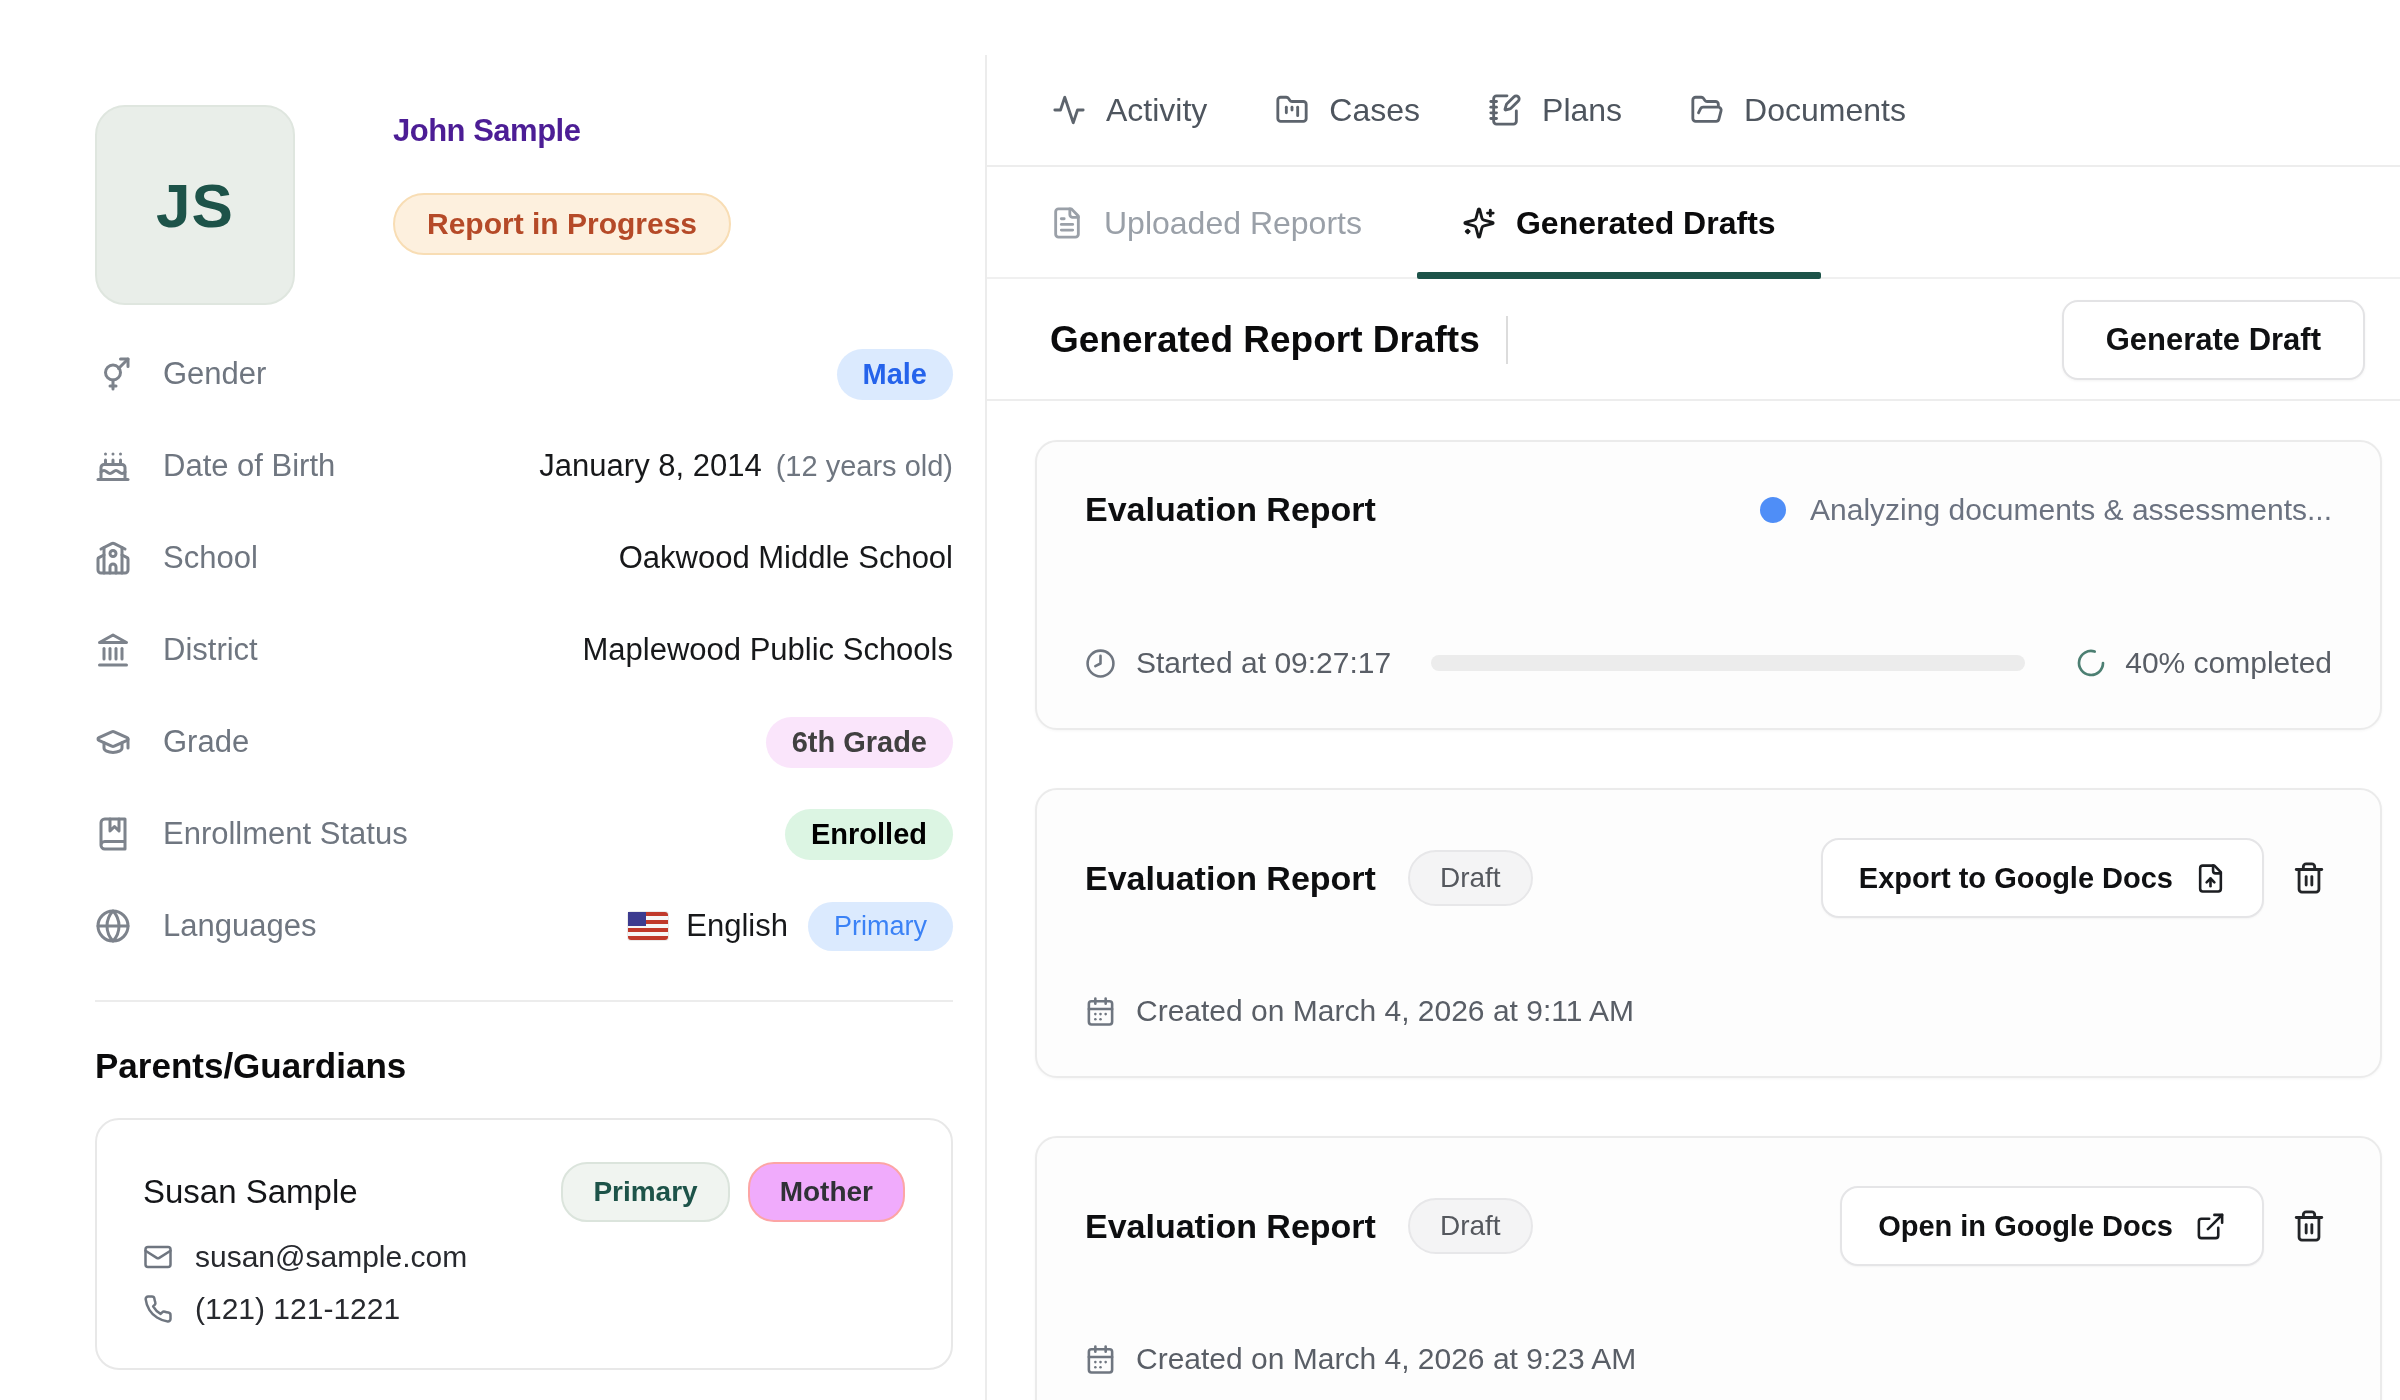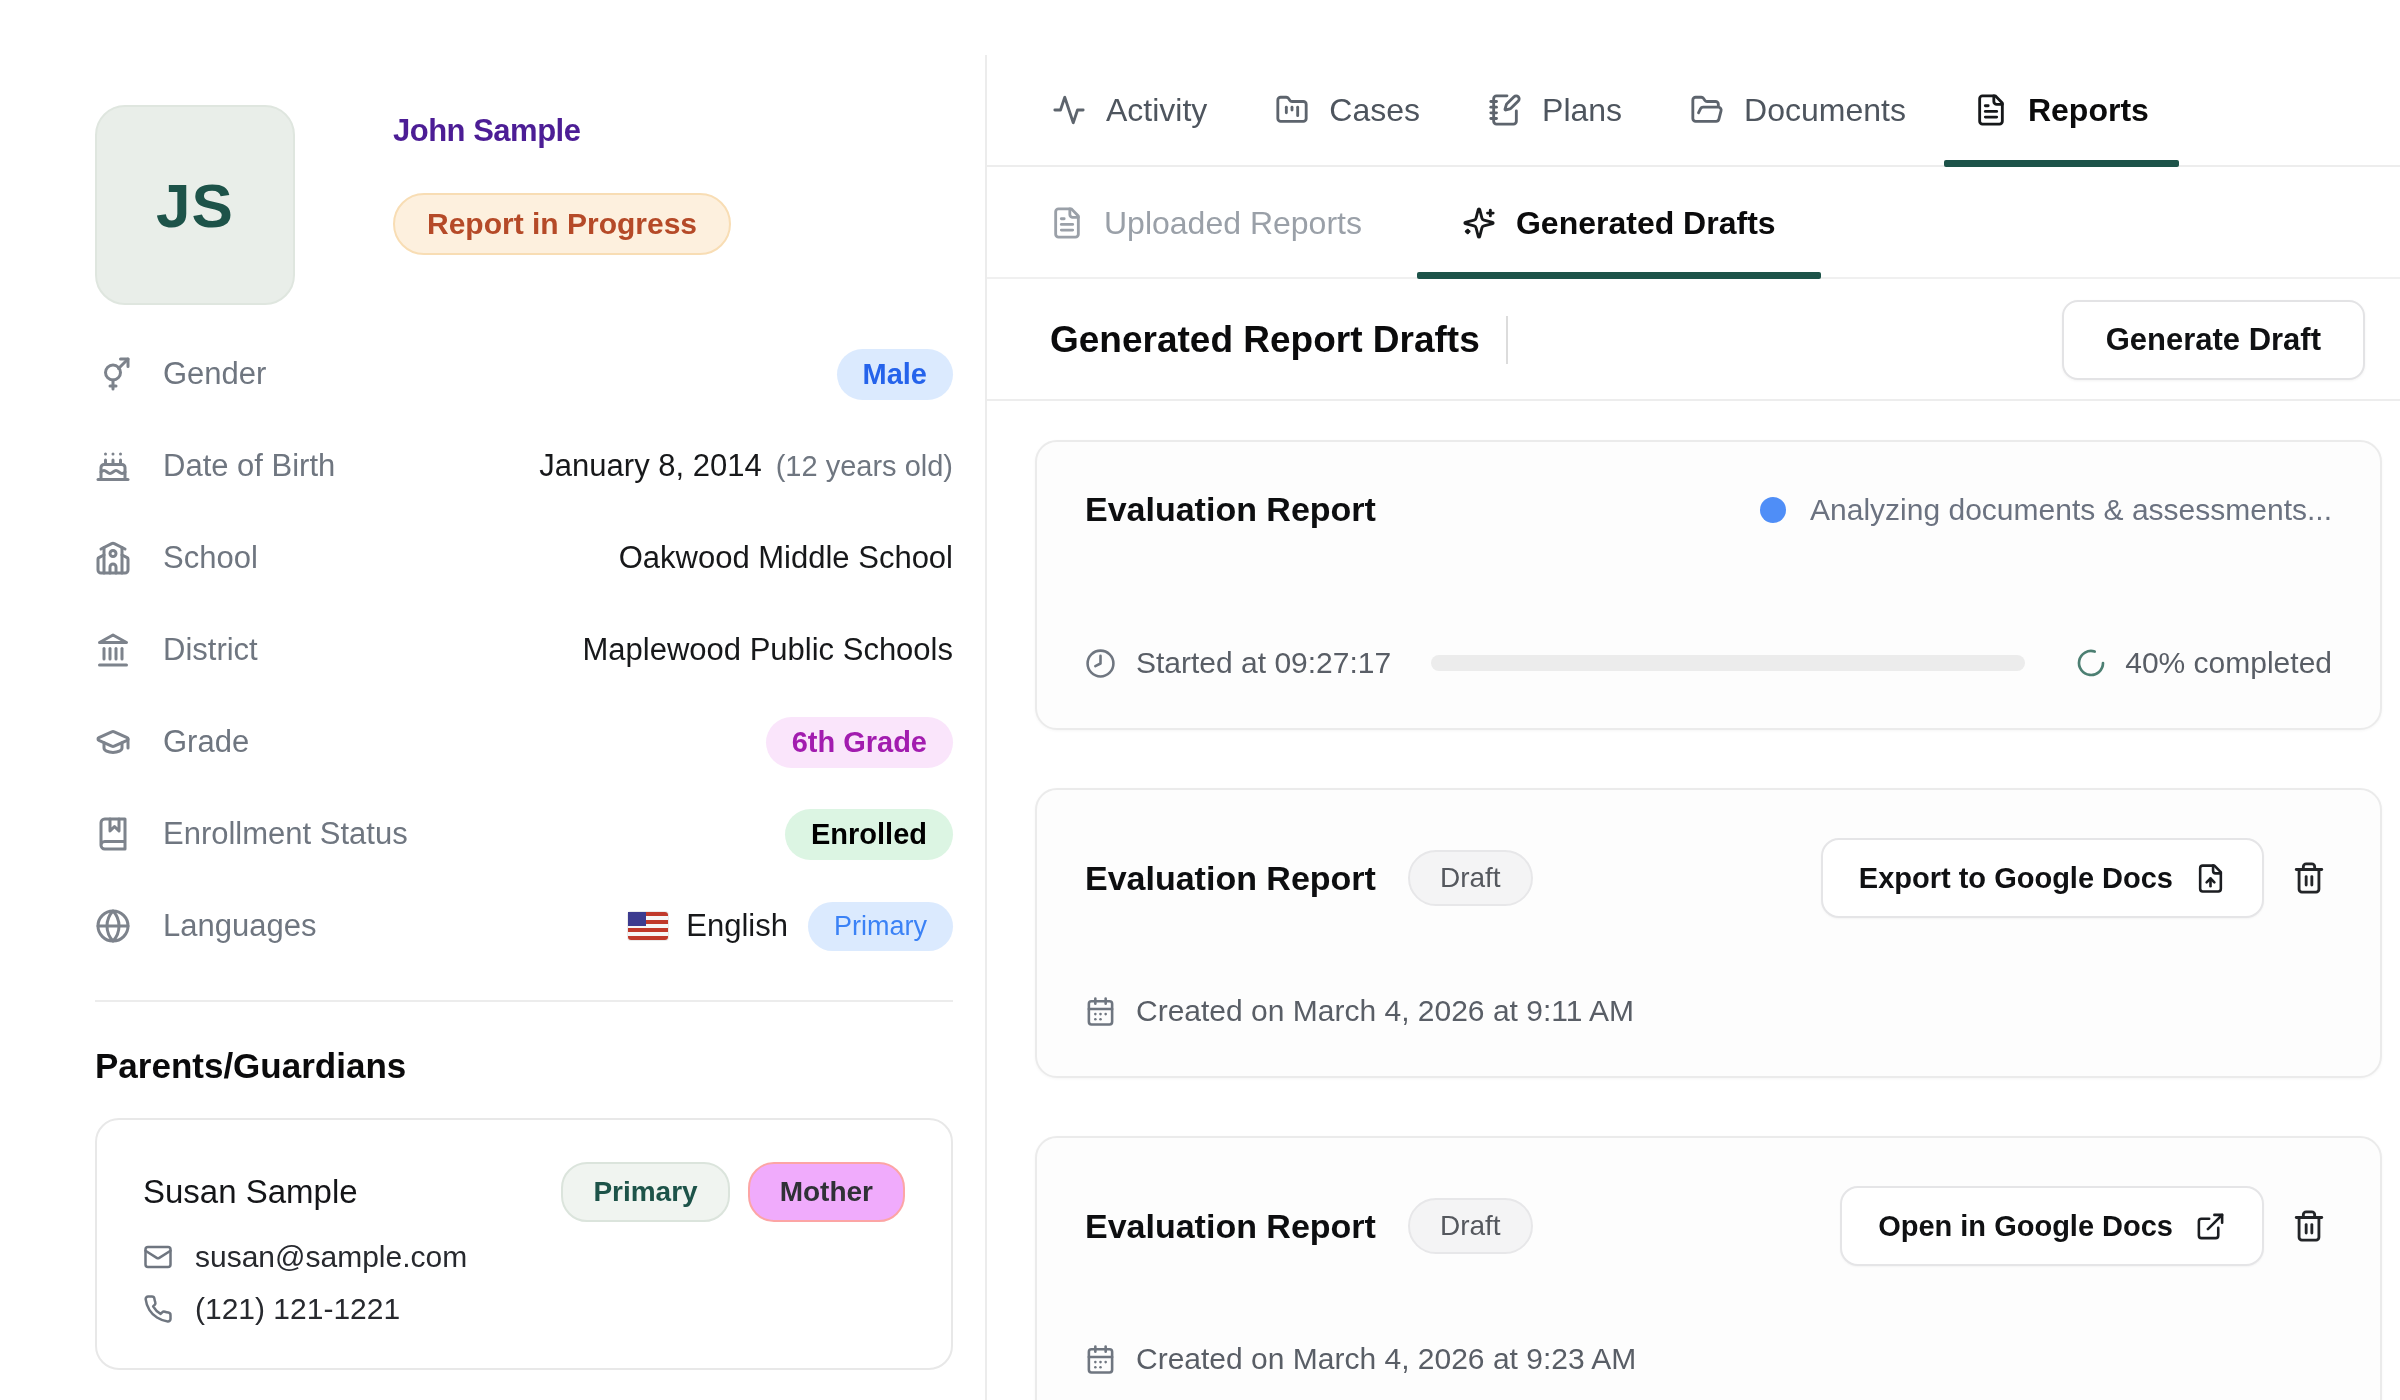--- a/index.html
+++ b/index.html
@@ -23,21 +23,21 @@
   .info-rows { position:absolute; left:95px; top:348px; width:858px; display:flex; flex-direction:column; gap:40px; }
   .info-row { display:flex; align-items:center; height:52px; }
   .info-row .ic { width:36px; height:36px; color:#7d838c; flex:0 0 auto; }
   .info-label { margin-left:32px; font-size:31px; color:#6f7680; }
   .info-spacer { flex:1; }
   .info-value { font-size:31px; color:#17181a; font-weight:500; }
   .info-note { font-size:29px; color:#6f7680; margin-left:14px; font-weight:400; }
 
   .badge { display:inline-block; padding:9px 26px; border-radius:28px; font-size:29px; font-weight:700; }
   .badge-blue   { background:#dbeafe; color:#2563eb; }
-  .badge-purple { background:#fae5fb; color:#a21caf; }
+  .badge-purple { background:#fae5fb; color:#404040; }
   .badge-green  { background:#dcf5e3; color:#000000; }
   .badge-lightblue { background:#dbeafe; color:#3b82f6; font-weight:500; font-size:27px; }
 
   .flag { position:relative; display:inline-block; width:40px; height:28px; margin-right:18px;
           background:repeating-linear-gradient(180deg,#c0392b 0 4px,#f6f6f6 4px 8px); border-radius:3px;
           box-shadow:0 0 0 1px rgba(0,0,0,.08); vertical-align:-3px; }
   .flag::before { content:""; position:absolute; left:0; top:0; width:18px; height:14px; background:#3c3b8f; }
 
   .left-divider { position:absolute; left:95px; top:1000px; width:858px; height:2px; background:#ececec; }
 
@@ -410,28 +410,20 @@
           </span>
         <span>Plans</span>
       </div>
       <div class="tab">
         <span class="ic">
             <svg viewBox="0 0 24 24" fill="none" stroke="currentColor" stroke-width="2" stroke-linecap="round" stroke-linejoin="round">
               <use href="#d-folder-open"></use>
             </svg>
           </span>
         <span>Documents</span>
-      </div>
-      <div class="tab active">
-        <span class="ic">
-            <svg viewBox="0 0 24 24" fill="none" stroke="currentColor" stroke-width="2" stroke-linecap="round" stroke-linejoin="round">
-              <use href="#d-file-text"></use>
-            </svg>
-          </span>
-        <span>Reports</span>
       </div>
     </div>
 
     <div class="subtabs-row">
       <div class="subtab">
         <span class="ic">
             <svg viewBox="0 0 24 24" fill="none" stroke="currentColor" stroke-width="2" stroke-linecap="round" stroke-linejoin="round">
               <use href="#d-file-text"></use>
             </svg>
           </span>

